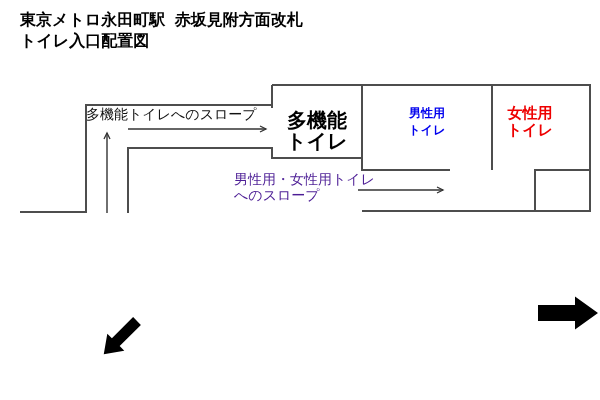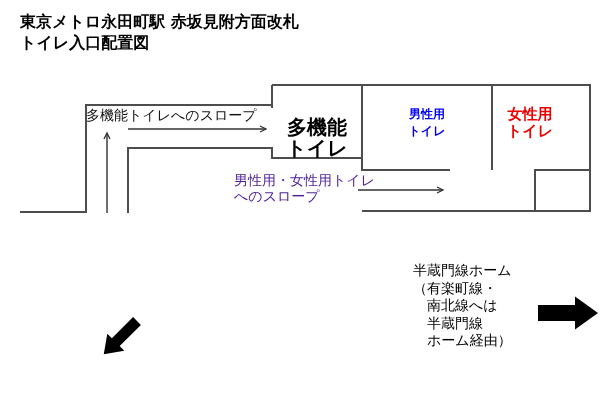--- a/index.html
+++ b/index.html
@@ -1,22 +1,22 @@
 <!DOCTYPE html>
 <html><head>
 <meta charset="utf-8">
 <style>
   html,body{margin:0;padding:0;background:#fff;}
   #screen{position:relative;width:600px;height:400px;background:#ffffff;overflow:hidden;
           font-family:"DejaVu Sans",sans-serif;color:#000;}
   #diagram-svg{position:absolute;left:0;top:0;}
-  .txt{position:absolute;white-space:pre-line;}
+  .txt{position:absolute;white-space:pre-line;font-family:Liberation Mono, monospace;}
   #title{left:20px;top:11px;font-size:16px;font-weight:bold;line-height:21px;color:#000;}
   #slope-multi-label{left:86px;top:106px;font-size:14px;line-height:18px;color:#111;}
-  #multi-toilet-label{left:272px;top:117px;width:90px;text-align:center;
+  #multi-toilet-label{left:272px;top:111px;width:90px;text-align:center;
       font-size:20px;font-weight:bold;line-height:21px;color:#000;}
   #mens-toilet-label{left:362px;top:106px;width:130px;text-align:center;
       font-size:12px;font-weight:bold;line-height:17px;color:#0000ee;}
   #womens-toilet-label{left:492px;top:106px;width:76px;text-align:center;
       font-size:15px;font-weight:bold;line-height:17px;color:#ee0000;}
   #slope-mw-label{left:234px;top:172px;font-size:14px;line-height:16px;color:#4c1d95;}
   #gate-label{left:96px;top:262px;font-size:14px;line-height:19px;color:#000;}
   #hanzomon-label{left:413px;top:262px;font-size:14px;line-height:17.5px;color:#000;}
 </style>
 </head>
@@ -64,18 +64,13 @@
   <div class="txt" id="mens-toilet-label">男性用
 トイレ</div>
 
   <div class="txt" id="womens-toilet-label">女性用
 トイレ</div>
 
   <div class="txt" id="slope-mw-label">男性用・女性用トイレ
 へのスロープ</div>
 
 
-  <div class="txt" id="hanzomon-label">半蔵門線ホーム
-（有楽町線・
-　南北線へは
-　半蔵門線
-　ホーム経由）</div>
 </div>
 
 </body></html>

